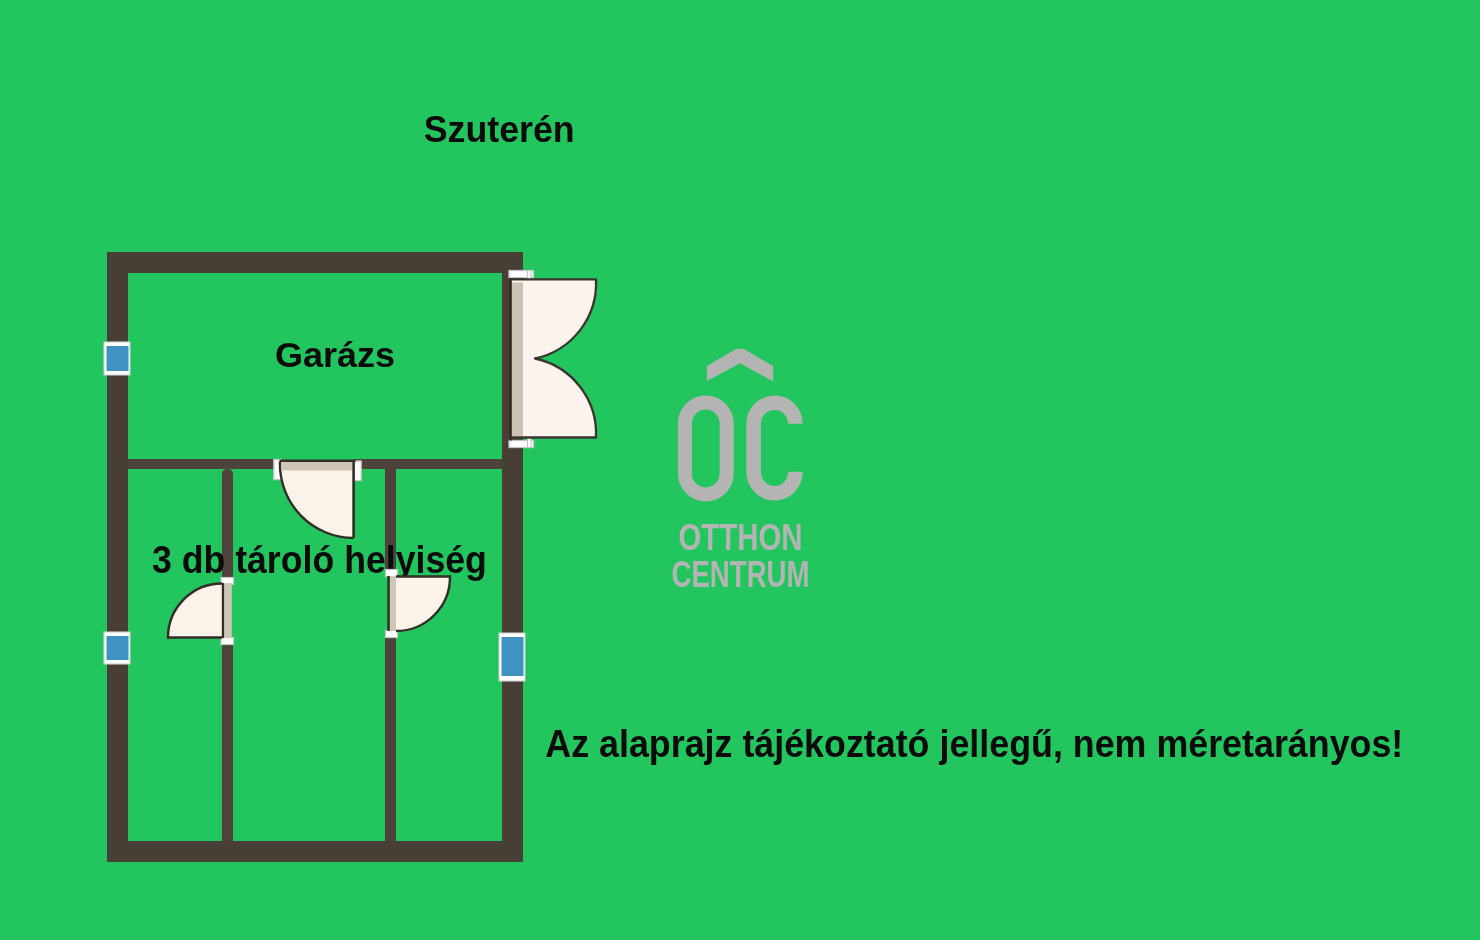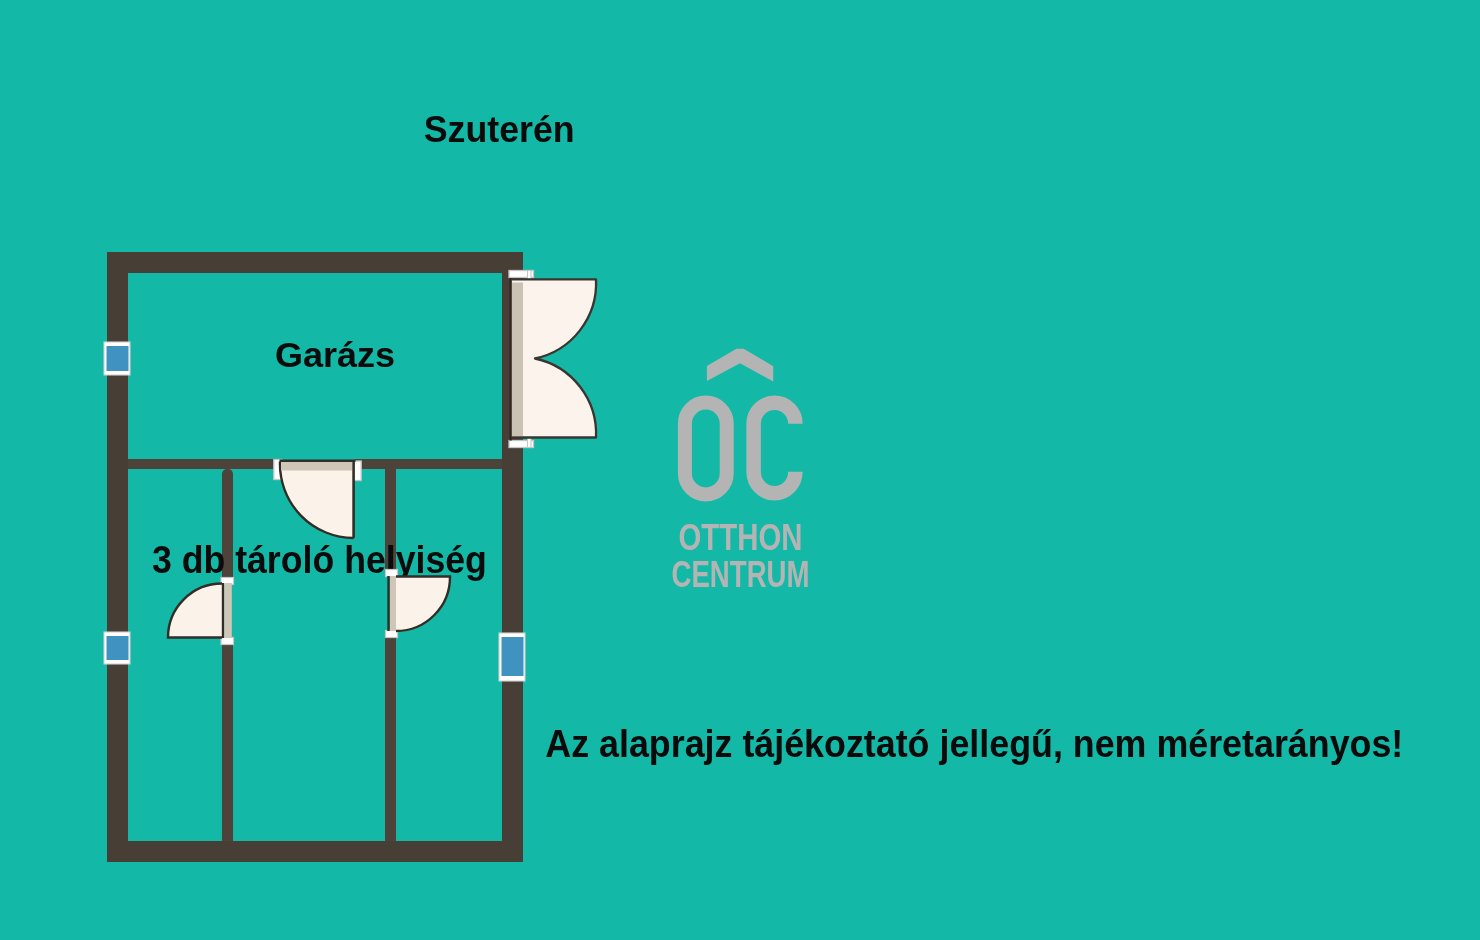--- a/index.html
+++ b/index.html
@@ -1,16 +1,16 @@
 <!DOCTYPE html>
 <html><head>
 <meta charset="utf-8">
 <style>
   html,body{margin:0;padding:0;background:#ffffff;}
-  .page{position:relative;width:1480px;height:940px;background:#14b8a6;overflow:hidden;
+  .page{position:relative;width:1480px;height:940px;background:#22c55e;overflow:hidden;
         font-family:"Liberation Sans", sans-serif; transform: translateZ(0); will-change: transform;}
 </style>
 </head>
 <body>
 <div class="page">
 <svg width="1480" height="940" viewBox="0 0 1480 940" style="opacity:0.999;">
 
   <text x="499.2" y="142" font-size="37" font-weight="bold" fill="#0b0b0b" text-anchor="middle" textLength="151" lengthAdjust="spacingAndGlyphs">Szuterén</text>
 
   <rect x="107" y="252" width="416" height="21" fill="#473e35"></rect>

